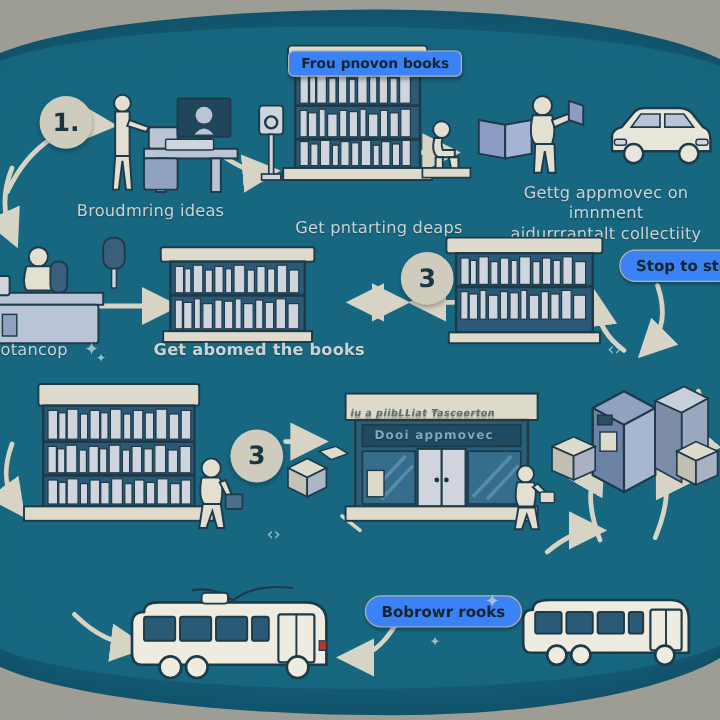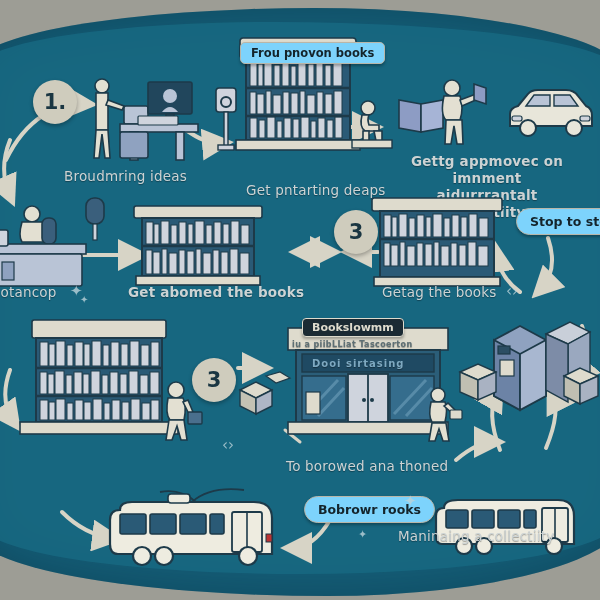--- a/index.html
+++ b/index.html
@@ -48,21 +48,21 @@
     letter-spacing: .2px;
     text-shadow: 0 1px 1px rgba(0,0,0,.35);
     white-space: nowrap;
     line-height: 1.25;
   }
   .cap.two { white-space: normal; text-align: center; }
 
   
   .pill {
     position: absolute;
-    background: #7dd3fc;
+    background: #3b82f6;
     color: #14242b;
     font-size: 12.5px;
     font-weight: 700;
     border-radius: 14px;
     padding: 5px 13px;
     white-space: nowrap;
     box-shadow: 0 2px 3px rgba(0,0,0,.3);
     border: 1px solid #b9b6a8;
   }
 
@@ -244,21 +244,21 @@
   <svg style="position:absolute;left:504px;top:86px;" width="92" height="58" viewBox="0 0 92 58">
     <path d="M6 40 L6 28 Q6 22 14 20 L24 8 Q27 4 34 4 L62 4 Q70 4 74 10 L82 20 Q88 22 88 30 L88 40 Z" fill="#e8e6da" stroke="#1d3a49" stroke-width="2"></path>
     <path d="M22 20 L30 9 L46 9 L46 20 Z" fill="#b9c4d6" stroke="#1d3a49" stroke-width="1.4"></path>
     <path d="M50 20 L50 9 L66 9 L74 20 Z" fill="#b9c4d6" stroke="#1d3a49" stroke-width="1.4"></path>
     <rect x="8" y="30" width="10" height="5" rx="2" fill="#cfd4dd" stroke="#1d3a49" stroke-width="1.2"></rect>
     <rect x="76" y="30" width="10" height="5" rx="2" fill="#cfd4dd" stroke="#1d3a49" stroke-width="1.2"></rect>
     <circle cx="24" cy="42" r="8" fill="#e8e6da" stroke="#1d3a49" stroke-width="2"></circle>
     <circle cx="70" cy="42" r="8" fill="#e8e6da" stroke="#1d3a49" stroke-width="2"></circle>
   </svg>
 
-  <div class="cap two" style="left:396px; top:153px; width:182px;font-weight:bold;">
+  <div class="cap two" style="left:414px; top:153px; width:182px;">
     <span>Gettg appmovec on imnment</span><br>
     <span>aidurrrantalt collectiity</span>
   </div>
 
   <svg style="position:absolute;left:-16px;top:200px;" width="110" height="90" viewBox="0 0 110 90">
     <g fill="#e3e0d2" stroke="#1d3a49" stroke-width="1.6">
       <circle cx="48" cy="14" r="8"></circle>
       <path d="M38 22 q-4 14 0 20 l22 0 q2 -14 -2 -20 z"></path>
     </g>
     <rect x="58" y="18" width="14" height="26" rx="6" fill="#3a5f7c" stroke="#1d3a49" stroke-width="1.6"></rect>
@@ -338,21 +338,20 @@
       <rect x="62" y="44" width="5" height="24"></rect>
         <rect x="69" y="48" width="8" height="20"></rect>
       <rect x="79" y="45" width="6" height="23"></rect>
         <rect x="87" y="47" width="7" height="21"></rect>
       <rect x="96" y="44" width="8" height="24"></rect>
         <rect x="106" y="48" width="10" height="20"></rect>
     </g>
     <line x1="8" y1="41" x2="122" y2="41" stroke="#1d3a49" stroke-width="2.4"></line>
     <rect x="2" y="79" width="126" height="9" fill="#dedbcd" stroke="#1d3a49" stroke-width="1.6"></rect>
   </svg>
-  <div class="cap" style="left:382px; top:284px;">Getag the books</div>
   <div class="sparkle" style="left:506px; top:282px;">‹›</div>
 
   <div class="pill" style="left:516px; top:208px;">Stop to stevn</div>
 
   <svg style="position:absolute;left:14px;top:320px;" width="170" height="120" viewBox="0 0 170 120">
     <rect x="18" y="0" width="134" height="18" rx="2" fill="#dedbcd" stroke="#1d3a49" stroke-width="1.6"></rect>
     <rect x="22" y="18" width="126" height="84" fill="#2a5a76" stroke="#1d3a49" stroke-width="2"></rect>
     <g fill="#cfd4dd" stroke="#1d3a49" stroke-width="1">
       <rect x="26" y="22" width="8" height="24"></rect>
         <rect x="35" y="24" width="6" height="22"></rect>
@@ -434,35 +433,33 @@
       <line x1="106" y1="104" x2="138" y2="70"></line>
         <line x1="118" y1="106" x2="144" y2="78"></line>
     </g>
     <rect x="60" y="64" width="40" height="48" fill="#cfd4dd" stroke="#1d3a49" stroke-width="1.8"></rect>
     <line x1="80" y1="64" x2="80" y2="112" stroke="#1d3a49" stroke-width="1.8"></line>
     <circle cx="76" cy="90" r="2" fill="#1d3a49"></circle>
       <circle cx="84" cy="90" r="2" fill="#1d3a49"></circle>
     <rect x="18" y="82" width="14" height="22" fill="#dedbcd" stroke="#1d3a49" stroke-width="1.2"></rect>
     <rect x="0" y="112" width="160" height="12" fill="#dedbcd" stroke="#1d3a49" stroke-width="1.6"></rect>
   </svg>
-  <div class="pill" style="left:302px; top:318px; background:#1b2a33; color:#dedbcd; border-radius:4px; font-size:11px; padding:2px 9px; border:1px solid #dedbcd;">Bookslowmm</div>
-  <div class="cap" style="left:292px; top:340px; font-size:8px; color:#5d6f74; font-weight:700; letter-spacing:.4px;">iu a piibLLiat Tascoerton</div>
-  <div class="cap" style="left:312px; top:358px; font-size:10px; color:#7ea9c1; font-weight:700; letter-spacing:1px;">Dooi  sirtasing</div>
+  <div class="cap" style="left:292px; top:340px; font-size:8px; color:#5d6f74; font-weight:700; letter-spacing:.4px;font-style:italic;">iu a piibLLiat Tascoerton</div>
+  <div class="cap" style="left:312px; top:358px; font-size:10px; color:#7ea9c1; font-weight:700; letter-spacing:1px;">Dooi  appmovec</div>
 
   <svg style="position:absolute;left:424px;top:386px;" width="44" height="56" viewBox="0 0 44 56">
     <g fill="#e3e0d2" stroke="#1d3a49" stroke-width="1.6">
       <circle cx="14" cy="9" r="7"></circle>
       <path d="M7 16 q-3 14 1 20 l13 0 q3 -13 0 -20 z"></path>
       <path d="M8 37 l-3 18 l6 0 l4 -12 l4 12 l6 0 l-3 -18 z"></path>
       <path d="M20 20 l9 8 l3 -3 l-8 -8 z"></path>
     </g>
     <rect x="26" y="24" width="12" height="9" rx="1" fill="#dedbcd" stroke="#1d3a49" stroke-width="1.2"></rect>
   </svg>
 
-  <div class="cap" style="left:286px; top:458px;">To  borowed ana thoned</div>
 
   <svg style="position:absolute;left:460px;top:320px;" width="140" height="114" viewBox="0 0 140 114">
     <path d="M34 20 L60 6 L86 20 L86 76 L60 90 L34 76 Z" fill="#8fa2c0" stroke="#1d3a49" stroke-width="1.8"></path>
     <path d="M34 20 L60 34 L60 90 L34 76 Z" fill="#6c83a6" stroke="#1d3a49" stroke-width="1.8"></path>
     <path d="M60 34 L86 20 L86 76 L60 90 Z" fill="#a8b7d0" stroke="#1d3a49" stroke-width="1.8"></path>
     <rect x="40" y="40" width="14" height="16" fill="#dedbcd" stroke="#1d3a49" stroke-width="1.2"></rect>
     <rect x="38" y="26" width="12" height="8" fill="#2b4e63" stroke="#1d3a49" stroke-width="1.2"></rect>
     <path d="M86 14 L110 2 L130 12 L108 24 Z" fill="#c9cfd9" stroke="#1d3a49" stroke-width="1.4"></path>
     <path d="M108 24 L108 70 L130 58 L130 12 Z" fill="#9aa8bf" stroke="#1d3a49" stroke-width="1.4"></path>
     <path d="M86 14 L86 70 L108 82 L108 24 Z" fill="#7d8ca7" stroke="#1d3a49" stroke-width="1.4"></path>
@@ -504,14 +501,13 @@
     <rect x="110" y="12" width="26" height="34" rx="2" fill="#eeece0" stroke="#1d3a49" stroke-width="1.8"></rect>
     <line x1="123" y1="12" x2="123" y2="46" stroke="#1d3a49" stroke-width="1.6"></line>
     <circle cx="32" cy="50" r="8" fill="#eeece0" stroke="#1d3a49" stroke-width="2.2"></circle>
     <circle cx="52" cy="50" r="8" fill="#eeece0" stroke="#1d3a49" stroke-width="2.2"></circle>
     <circle cx="122" cy="50" r="8" fill="#eeece0" stroke="#1d3a49" stroke-width="2.2"></circle>
   </svg>
 
   <div class="pill" style="left:304px; top:496px;">Bobrowr rooks</div>
   <div class="sparkle" style="left:404px; top:492px;">✦</div>
   <div class="sparkle" style="left:358px; top:528px; font-size:11px;">✦</div>
-  <div class="cap" style="left:398px; top:528px;">Maninaing a collectiity</div>
 </div>
 
 </body></html>

